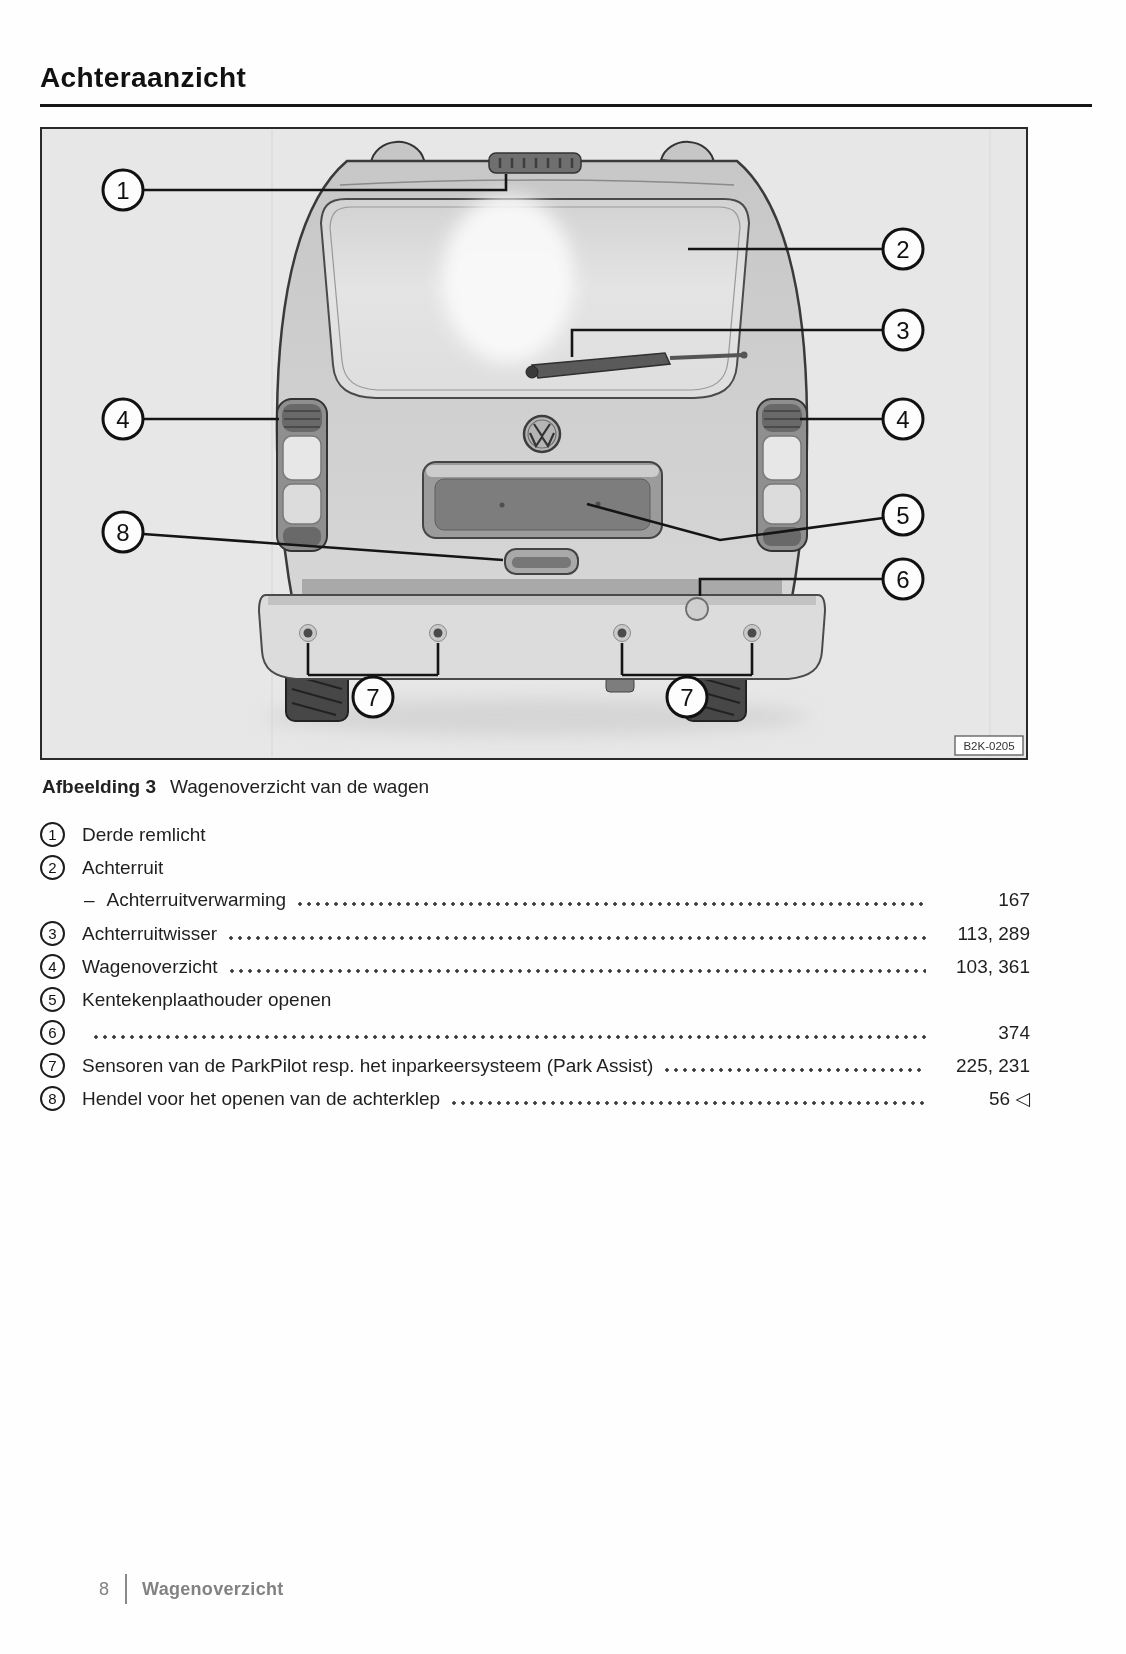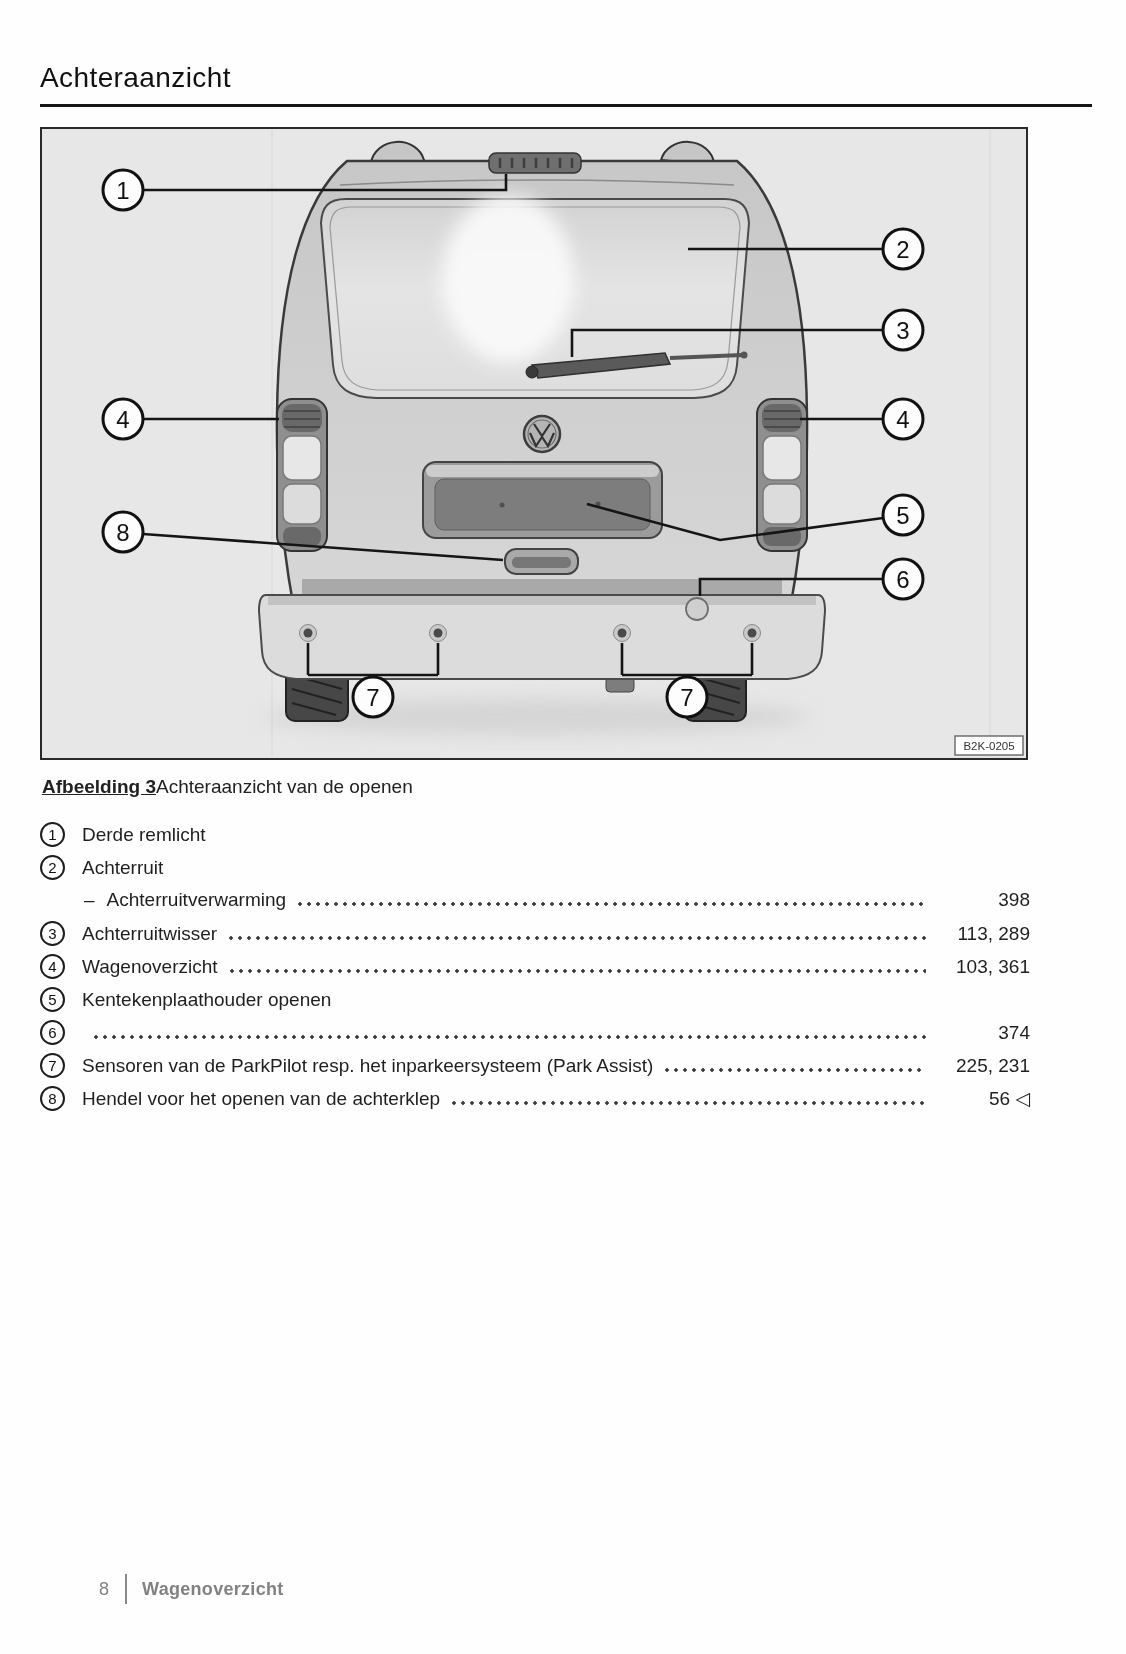--- a/index.html
+++ b/index.html
@@ -5,29 +5,29 @@
   html,body{margin:0;padding:0;}
   body{
     width:1126px;height:1654px;background:#ffffff;
     font-family:"Liberation Sans", sans-serif;color:#1a1a1a;
     position:relative;overflow:hidden;
   }
   .page{position:absolute;inset:0;background:#fefefe;}
 
   
   .title-wrap{margin:64px 34px 0 40px;border-bottom:3px solid #161616;padding-bottom:12px;}
-  .title-wrap h1{margin:0;font-size:28px;line-height:1;font-weight:400;letter-spacing:.4px;color:#111;}
+  .title-wrap h1{margin:0;font-size:28px;line-height:1;font-weight:700;letter-spacing:.4px;color:#111;}
 
   
   .figure{margin:20px 0 0 40px;width:988px;height:633px;}
   .figure svg{display:block;}
 
   
   .caption{margin:16px 0 0 42px;font-size:19px;color:#222;}
-  .caption .cap-bold{font-weight:700;text-decoration:underline;}
+  .caption .cap-bold{font-weight:700;margin-right:14px;}
   .legend-heading{margin:16px 0 0 42px;font-size:19px;color:#222;}
 
   
   .legend{margin:24px 96px 0 40px;width:990px;font-size:19px;color:#1f1f1f;}
   .lrow{display:flex;align-items:center;height:25px;margin-bottom:8px;}
   .lrow.sub{padding-left:44px;height:24px;margin-bottom:9px;}
   .lnum{
     width:25px;height:25px;border:2px solid #1d1d1d;border-radius:50%;
     box-sizing:border-box;display:inline-flex;align-items:center;justify-content:center;
     font-size:15px;line-height:1;flex-shrink:0;margin-right:17px;color:#111;
@@ -229,41 +229,41 @@
       </g>
 
       <g>
         <rect x="915" y="609" width="68" height="19" fill="#ffffff" stroke="#666" stroke-width="1.4"></rect>
         <text x="949" y="623" font-family="Liberation Sans, sans-serif" font-size="11.5" fill="#333" text-anchor="middle">B2K-0205</text>
       </g>
     </svg>
   </div>
 
   <div class="caption">
-    <span class="cap-bold">Afbeelding 3</span><span>Achteraanzicht van de openen</span>
+    <span class="cap-bold">Afbeelding 3</span><span>Wagenoverzicht van de wagen</span>
   </div>
 
 
   <div class="legend">
 
     <div class="lrow">
       <span class="lnum">1</span>
       <span class="llabel">Derde remlicht</span>
     </div>
 
     <div class="lrow">
       <span class="lnum">2</span>
       <span class="llabel">Achterruit</span>
     </div>
 
     <div class="lrow sub">
       <span class="ldash">–</span>
       <span class="llabel">Achterruitverwarming</span>
       <span class="leader"></span>
-      <span class="lpages">398</span>
+      <span class="lpages">167</span>
     </div>
 
     <div class="lrow">
       <span class="lnum">3</span>
       <span class="llabel">Achterruitwisser</span>
       <span class="leader"></span>
       <span class="lpages">113, 289</span>
     </div>
 
     <div class="lrow">

